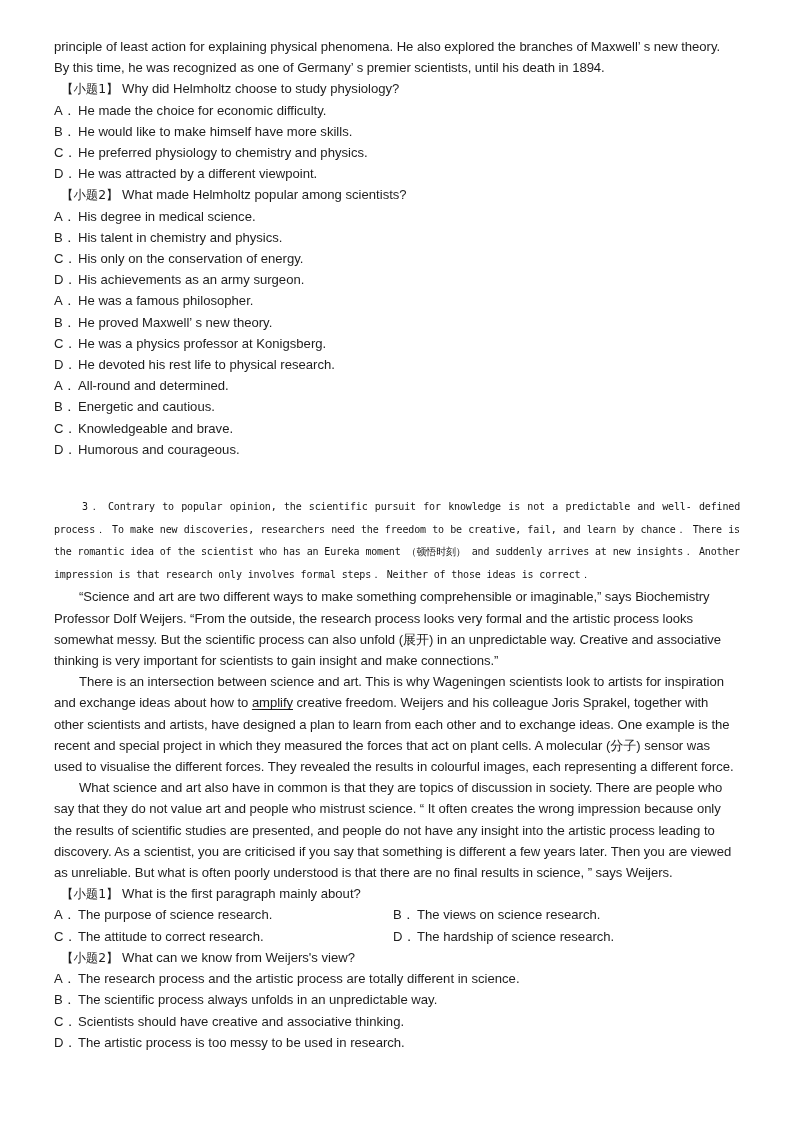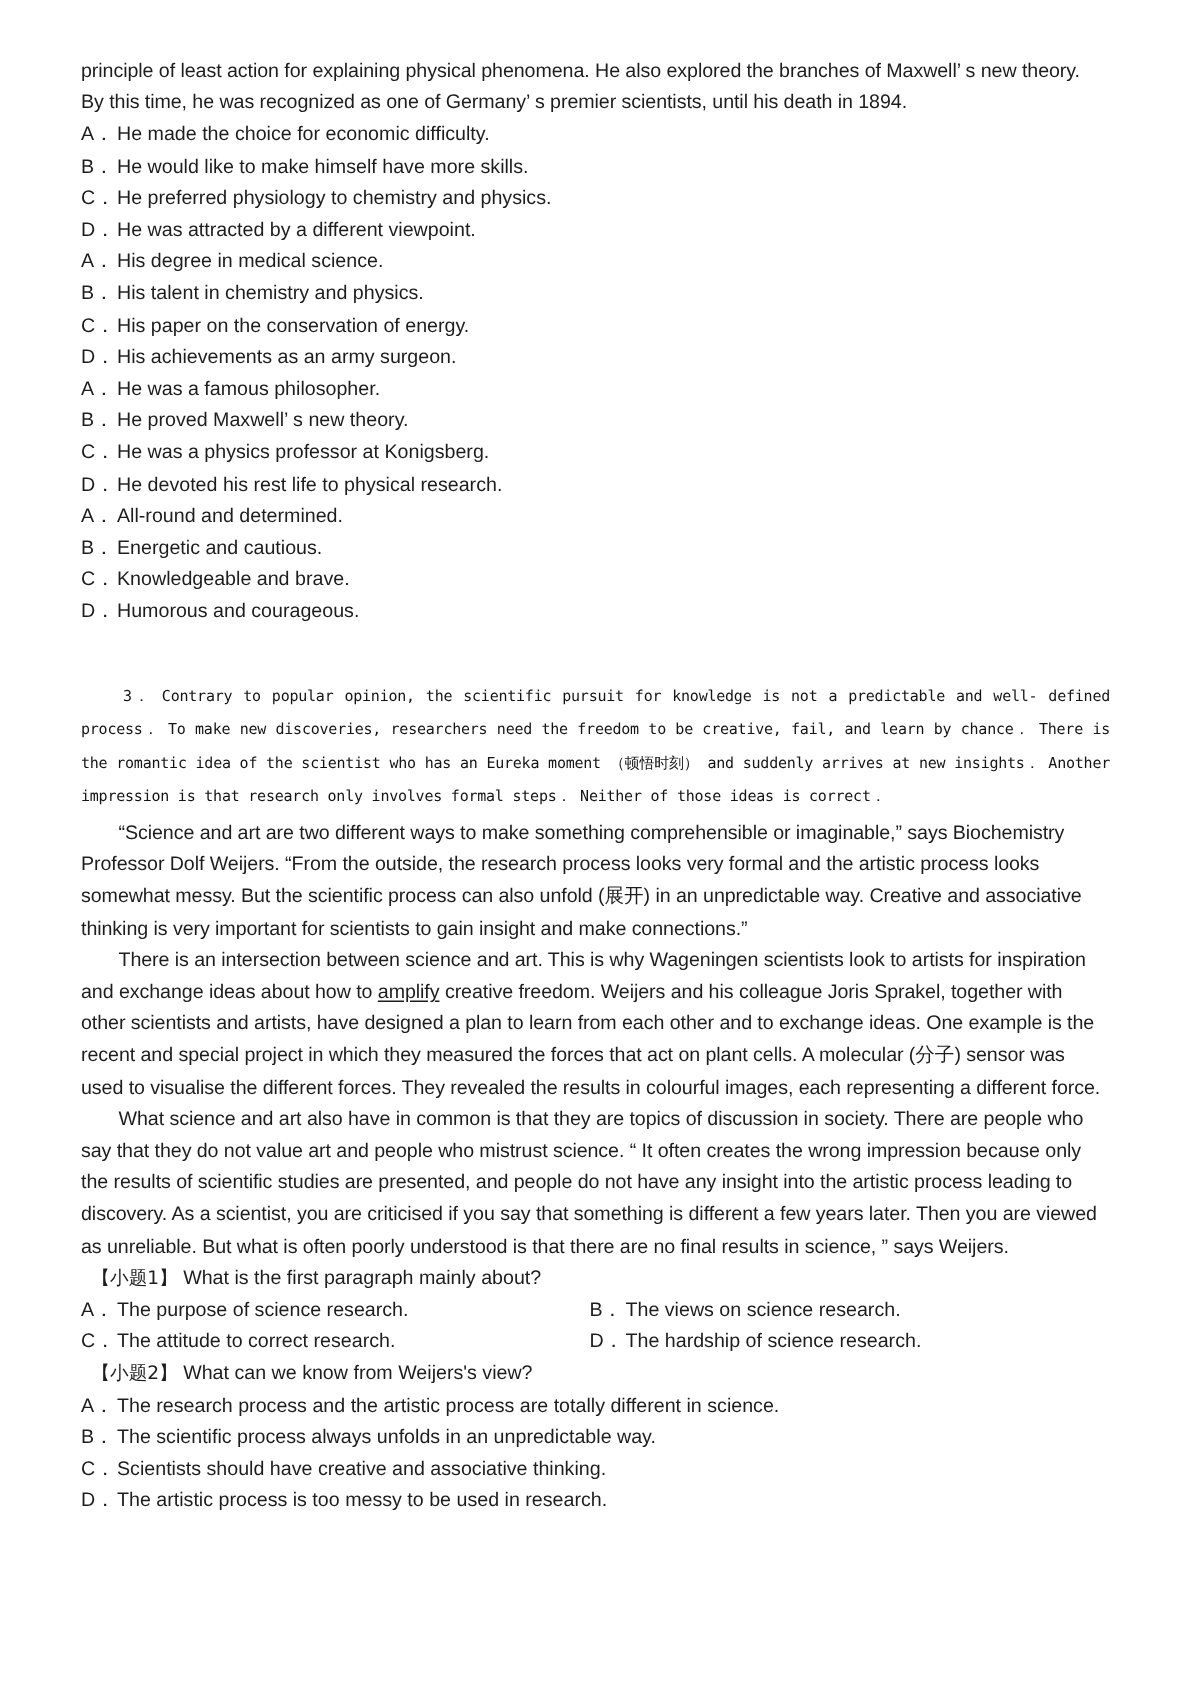--- a/index.html
+++ b/index.html
@@ -112,50 +112,52 @@
   <div class="content">
 
     <div>
       <p class="para">principle of least action for explaining physical phenomena. He also explored the branches of Maxwell’  s new theory.</p>
       <p class="para">By this time, he was recognized as one of Germany’  s premier scientists, until his death in 1894.</p>
     </div>
 
     <div>
 
       <div>
+        <p class="stem"><span class="cjk">【小题1】</span> <span>Why did Helmholtz choose to study physiology?</span></p>
         <div class="opt">
             <span class="mark">A．</span>
             <span class="otext">He made the choice for economic difficulty.</span>
           </div>
         <div class="opt">
             <span class="mark">B．</span>
             <span class="otext">He would like to make himself have more skills.</span>
           </div>
         <div class="opt">
             <span class="mark">C．</span>
             <span class="otext">He preferred physiology to chemistry and physics.</span>
           </div>
         <div class="opt">
             <span class="mark">D．</span>
             <span class="otext">He was attracted by a different viewpoint.</span>
           </div>
       </div>
 
       <div>
+        <p class="stem"><span class="cjk">【小题2】</span> <span>What made Helmholtz popular among scientists?</span></p>
         <div class="opt">
             <span class="mark">A．</span>
             <span class="otext">His degree in medical science.</span>
           </div>
         <div class="opt">
             <span class="mark">B．</span>
             <span class="otext">His talent in chemistry and physics.</span>
           </div>
         <div class="opt">
             <span class="mark">C．</span>
-            <span class="otext">His paper on the conservation of energy.</span>
+            <span class="otext">His only on the conservation of energy.</span>
           </div>
         <div class="opt">
             <span class="mark">D．</span>
             <span class="otext">His achievements as an army surgeon.</span>
           </div>
       </div>
 
       <div>
         <div class="opt">
             <span class="mark">A．</span>

